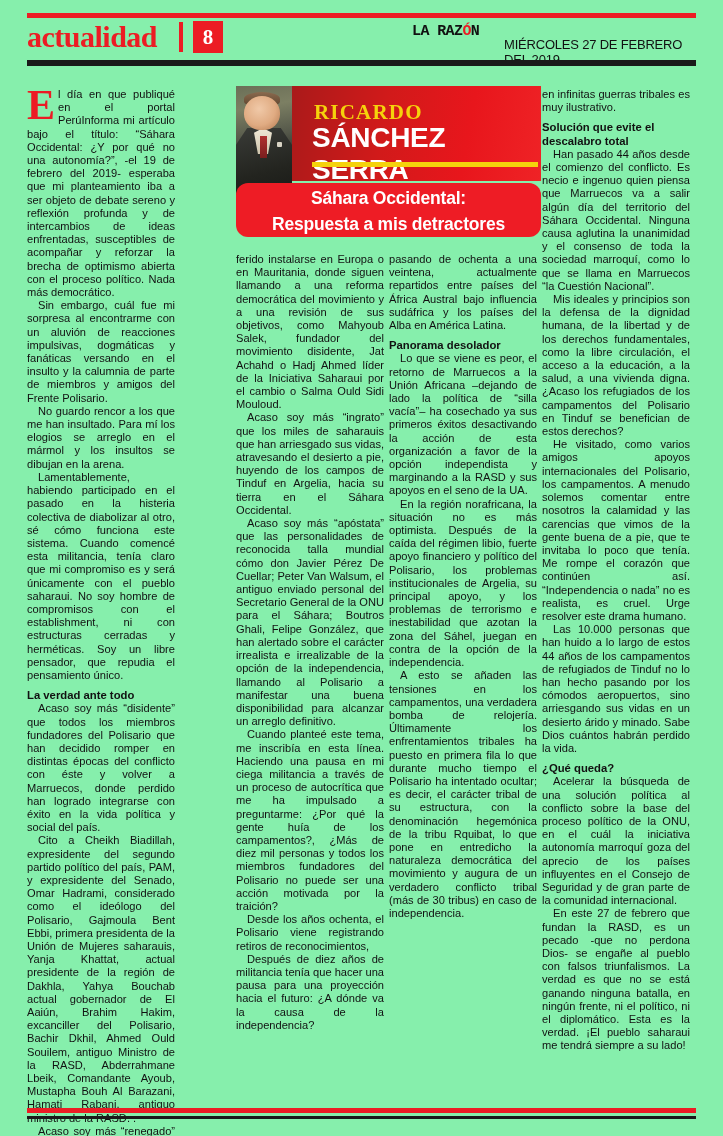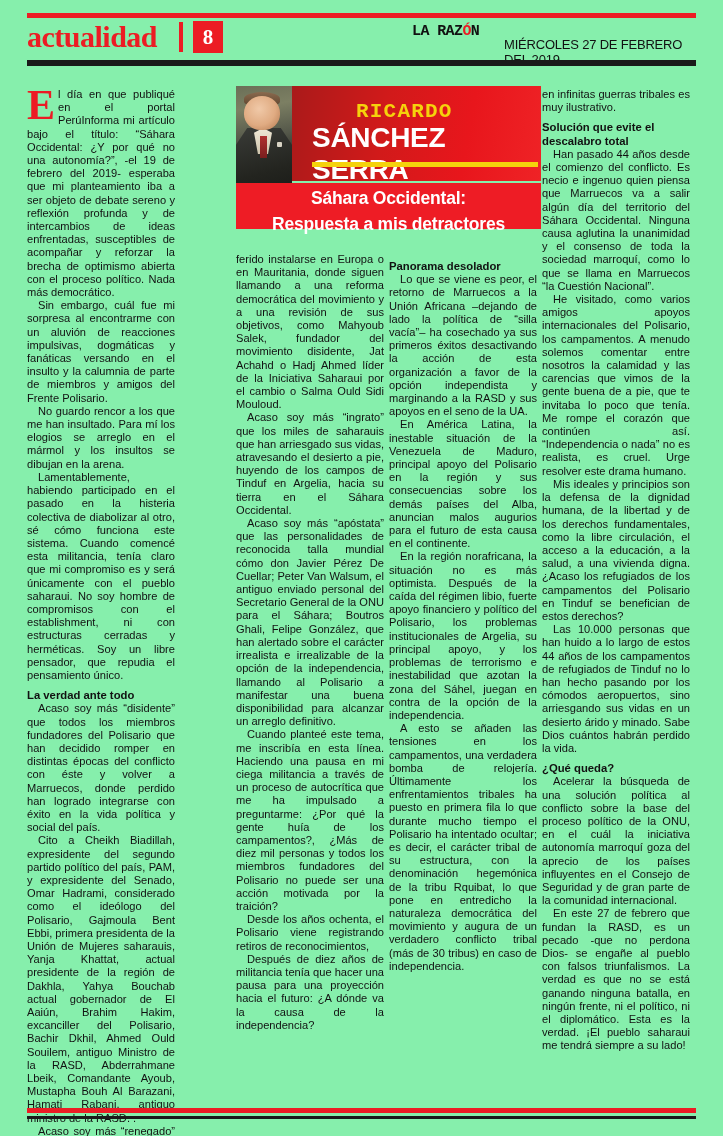--- a/index.html
+++ b/index.html
@@ -86,38 +86,38 @@
   .photo-tie {
     position:absolute; left:24px; top:50px; width:7px; height:22px;
     background: linear-gradient(180deg,#b03030 0%, #7a1e1e 100%);
   }
   .photo-pin {
     position:absolute; left:41px; top:56px; width:5px; height:5px;
     background:#d8d3c4; border-radius:1px;
   }
   .author-first {
     position:absolute; left:78px; top:14px;
-    font-family:Liberation Mono, monospace;
+    font-family:Liberation Serif, serif;
     font-weight:bold; font-size:21px; color:#f5d20c;
     letter-spacing:1.2px;
-    margin-left:42px;
   }
   .author-last {
     position:absolute; left:76px; top:36px;
     font-family:"Liberation Sans", sans-serif;
     font-weight:bold; font-size:28px; color:#ffffff;
     letter-spacing:-0.3px;
   }
   .author-underline {
     position:absolute; left:76px; top:76px; width:226px; height:5px;
     background:#f5d20c;
   }
   .headline-box {
-    position:absolute; left:236px; top:183px; width:305px; height:46px;
+    position:absolute; left:236px; top:183px; width:305px; height:54px;
     background:#ee1c25;
+    border-radius:12px;
   }
   .headline-box .hl {
     display:block; width:100%; text-align:center; color:#fff;
     font-family:"Liberation Sans", sans-serif; font-weight:bold;
     font-size:17.5px; line-height:26px; letter-spacing:-0.2px;
   }
   .headline-box .hl.l1 { padding-top:2px; }
 
   
   .col {
@@ -206,33 +206,33 @@
   <div class="col c2">
     <p class="nodent"><span>ferido instalarse en Europa o en Mauritania, donde siguen llamando a una reforma democrática del movimiento y a una revisión de sus objetivos, como Mahyoub Salek, fundador del movimiento disidente, Jat Achahd o Hadj Ahmed líder de la Iniciativa Saharaui por el cambio o Salma Ould Sidi Mouloud.</span></p>
     <p><span>Acaso soy más “ingrato” que los miles de saharauis que han arriesgado sus vidas, atravesando el desierto a pie, huyendo de los campos de Tinduf en Argelia, hacia su tierra en el Sáhara Occidental.</span></p>
     <p><span>Acaso soy más “apóstata” que las personalidades de reconocida talla mundial cómo don Javier Pérez De Cuellar; Peter Van Walsum, el antiguo enviado personal del Secretario General de la ONU para el Sáhara; Boutros Ghali, Felipe González, que han alertado sobre el carácter irrealista e irrealizable de la opción de la independencia, llamando al Polisario a manifestar una buena disponibilidad para alcanzar un arreglo definitivo.</span></p>
     <p><span>Cuando planteé este tema, me inscribía en esta línea. Haciendo una pausa en mi ciega militancia a través de un proceso de autocrítica que me ha impulsado a preguntarme: ¿Por qué la gente huía de los campamentos?, ¿Más de diez mil personas y todos los miembros fundadores del Polisario no puede ser una acción motivada por la traición?</span></p>
     <p><span>Desde los años ochenta, el Polisario viene registrando retiros de reconocimientos,</span></p>
     <p><span>Después de diez años de militancia tenía que hacer una pausa para una proyección hacia el futuro: ¿A dónde va la causa de la independencia?</span></p>
   </div>
 
   <div class="col c3">
+    <p class="nodent"><span>pasando de ochenta a una veintena, actualmente repartidos entre países del África Austral bajo influencia sudáfrica y los países del Alba en América Latina.</span></p>
     <h3>Panorama desolador</h3>
     <p><span>Lo que se viene es peor, el retorno de Marruecos a la Unión Africana –dejando de lado la política de “silla vacía”– ha cosechado ya sus primeros éxitos desactivando la acción de esta organización a favor de la opción independista y marginando a la RASD y sus apoyos en el seno de la UA.</span></p>
-    <p><span>En América Latina, la inestable situación de la Venezuela de Maduro, principal apoyo del Polisario en la región y sus consecuencias sobre los demás países del Alba, anuncian malos augurios para el futuro de esta causa en el continente.</span></p>
     <p><span>En la región norafricana, la situación no es más optimista. Después de la caída del régimen libio, fuerte apoyo financiero y político del Polisario, los problemas institucionales de Argelia, su principal apoyo, y los problemas de terrorismo e inestabilidad que azotan la zona del Sáhel, juegan en contra de la opción de la independencia.</span></p>
     <p><span>A esto se añaden las tensiones en los campamentos, una verdadera bomba de relojería. Últimamente los enfrentamientos tribales ha puesto en primera fila lo que durante mucho tiempo el Polisario ha intentado ocultar; es decir, el carácter tribal de su estructura, con la denominación hegemónica de la tribu Rquibat, lo que pone en entredicho la naturaleza democrática del movimiento y augura de un verdadero conflicto tribal (más de 30 tribus) en caso de independencia.</span></p>
   </div>
 
   <div class="col c4">
     <p class="nodent"><span>en infinitas guerras tribales es muy ilustrativo.</span></p>
     <h3>Solución que evite el descalabro total</h3>
     <p><span>Han pasado 44 años desde el comienzo del conflicto. Es necio e ingenuo quien piensa que Marruecos va a salir algún día del territorio del Sáhara Occidental. Ninguna causa aglutina la unanimidad y el consenso de toda la sociedad marroquí, como lo que se llama en Marruecos “la Cuestión Nacional”.</span></p>
+    <p><span>Mis ideales y principios son la defensa de la dignidad humana, de la libertad y de los derechos fundamentales, como la libre circulación, el acceso a la educación, a la salud, a una vivienda digna. ¿Acaso los refugiados de los campamentos del Polisario en Tinduf se benefician de estos derechos?</span></p>
     <p><span>He visitado, como varios amigos apoyos internacionales del Polisario, los campamentos. A menudo solemos comentar entre nosotros la calamidad y las carencias que vimos de la gente buena de a pie, que te invitaba lo poco que tenía. Me rompe el corazón que continúen así. “Independencia o nada” no es realista, es cruel. Urge resolver este drama humano.</span></p>
-    <p><span>Mis ideales y principios son la defensa de la dignidad humana, de la libertad y de los derechos fundamentales, como la libre circulación, el acceso a la educación, a la salud, a una vivienda digna. ¿Acaso los refugiados de los campamentos del Polisario en Tinduf se benefician de estos derechos?</span></p>
     <p><span>Las 10.000 personas que han huido a lo largo de estos 44 años de los campamentos de refugiados de Tinduf no lo han hecho pasando por los cómodos aeropuertos, sino arriesgando sus vidas en un desierto árido y minado. Sabe Dios cuántos habrán perdido la vida.</span></p>
     <h3>¿Qué queda?</h3>
     <p><span>Acelerar la búsqueda de una solución política al conflicto sobre la base del proceso político de la ONU, en el cuál la iniciativa autonomía marroquí goza del aprecio de los países influyentes en el Consejo de Seguridad y de gran parte de la comunidad internacional.</span></p>
     <p><span>En este 27 de febrero que fundan la RASD, es un pecado -que no perdona Dios- se engañe al pueblo con falsos triunfalismos. La verdad es que no se está ganando ninguna batalla, en ningún frente, ni el político, ni el diplomático. Esta es la verdad. ¡El pueblo saharaui me tendrá siempre a su lado!</span></p>
   </div>
 
   <div class="foot-red"></div>
   <div class="foot-black"></div>
 
 </div>

